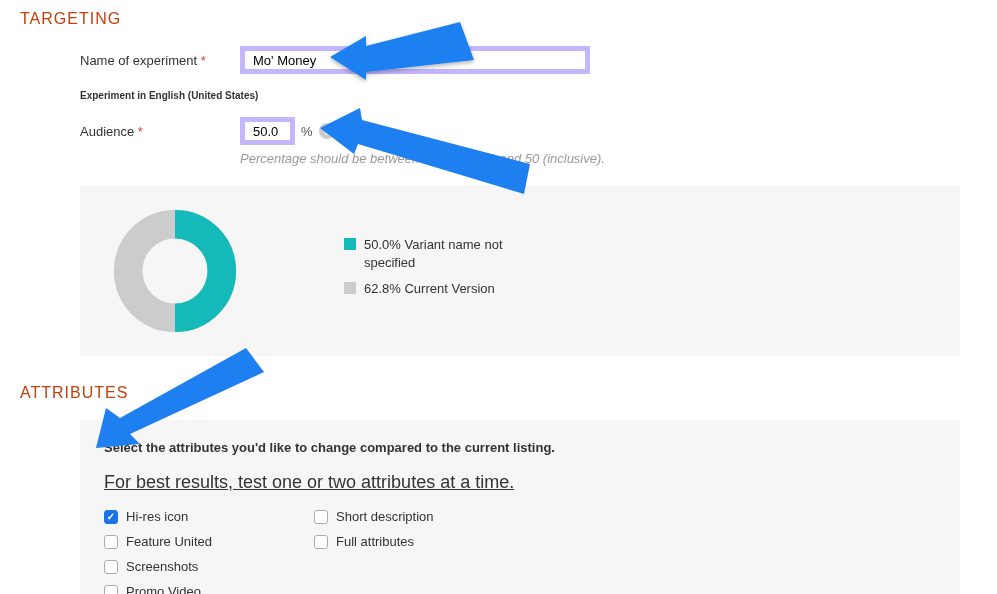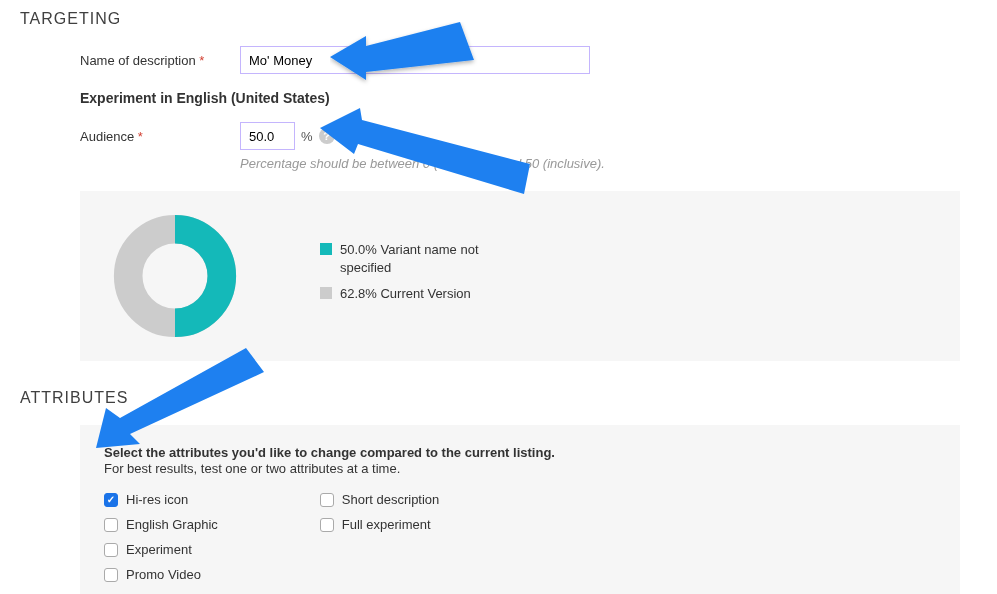--- a/index.html
+++ b/index.html
@@ -7,74 +7,74 @@
       font-family: Arial, Helvetica, sans-serif;
       font-size: 13px;
       color: #333;
       background: #fff;
       padding: 10px 20px;
       width: 997px;
     }
     .section-title {
       font-size: 16px;
       font-weight: 400;
-      color: #404040;
+      color: #c2410c;
       letter-spacing: 1px;
       margin-bottom: 18px;
       text-transform: uppercase;
     }
     .targeting-fields { margin-left: 60px; margin-bottom: 20px; }
     .field-row { display: flex; align-items: center; margin-bottom: 16px; }
     .field-label { width: 160px; color: #333; font-size: 13px; }
     .required { color: #d23f31; }
     .text-input {
-      border: 1px solid #c4b5fd;
+      border: 5px solid #c4b5fd;
       padding: 5px 8px;
       font-size: 13px;
       height: 28px;
     }
     .name-input { width: 350px; }
     .audience-input { width: 55px; text-align: left; }
     .percent-sign { margin-left: 6px; margin-right: 6px; color: #555; }
     .help-icon {
       display: inline-flex;
       align-items: center;
       justify-content: center;
       width: 16px; height: 16px;
       border-radius: 50%;
       background: #ccc;
       color: #fff;
       font-size: 11px;
       font-weight: bold;
     }
-    .type-value { font-weight: bold; font-size: 14px; }
+    .type-value { font-weight: bold; font-size: 10px; }
     .audience-hint { color: #999; font-style: italic; margin-left: 160px; font-size: 13px; margin-top: -10px; margin-bottom: 10px; }
     .chart-panel {
       background: #f6f6f6;
       margin-left: 60px;
       padding: 20px 30px;
       width: 880px;
       position: relative;
     }
-    .chart-content { display: flex; align-items: center; gap: 80px; }
+    .chart-content { display: flex; align-items: center; gap: 104px; }
     .donut-wrap { width: 130px; height: 130px; }
     .legend { font-size: 13px; }
     .legend-row { display: flex; align-items: flex-start; margin-bottom: 8px; }
     .legend-swatch { width: 12px; height: 12px; margin-right: 8px; margin-top: 2px; flex-shrink: 0; }
     .legend-text { width: 140px; line-height: 1.4; }
     .attributes-section { margin-top: 28px; }
     .attributes-panel {
       background: #f6f6f6;
       margin-left: 60px;
       padding: 20px 24px;
       width: 880px;
       position: relative;
     }
-    .attr-heading { font-weight: bold; font-size: 13px; margin-bottom: 1px; }
-    .attr-subheading { font-size: 13px; margin-bottom: 16px; }
+    .attr-heading { font-weight: bold; font-size: 13px; margin-bottom: 17px; }
+    .attr-subheading { font-size: 18px; margin-bottom: 16px; text-decoration: underline; }
     .attr-columns { display: flex; gap: 102px; margin-bottom: 20px; }
     .attr-column { display: flex; flex-direction: column; gap: 10px; }
     .attr-item { display: flex; align-items: center; gap: 8px; font-size: 13px; }
     .attr-checkbox {
       width: 14px; height: 14px;
       border: 1px solid #aaa;
       border-radius: 3px;
       display: inline-flex;
       align-items: center;
       justify-content: center;
@@ -98,21 +98,21 @@
   </style>
 </head>
 <body>
 
 <div>
   <div class="section-title">TARGETING</div>
 
   <div class="targeting-fields">
     <div class="field-row">
       <div class="field-label">
-        <span>Name of description</span> <span class="required">*</span>
+        <span>Name of experiment</span> <span class="required">*</span>
       </div>
       <input type="text" class="text-input name-input" value="Mo' Money" style="">
     </div>
 
     <div class="field-row">
       <div class="type-value">Experiment in English (United States)</div>
     </div>
 
     <div class="field-row">
       <div class="field-label">
@@ -156,39 +156,39 @@
     <div class="attr-subheading">For best results, test one or two attributes at a time.</div>
 
     <div class="attr-columns">
       <div class="attr-column">
         <label class="attr-item">
           <span class="attr-checkbox checked"></span>
           <span>Hi-res icon</span>
         </label>
         <label class="attr-item">
           <span class="attr-checkbox"></span>
-          <span>English Graphic</span>
-        </label>
-        <label class="attr-item">
-          <span class="attr-checkbox"></span>
-          <span>Experiment</span>
+          <span>Feature United</span>
+        </label>
+        <label class="attr-item">
+          <span class="attr-checkbox"></span>
+          <span>Screenshots</span>
         </label>
         <label class="attr-item">
           <span class="attr-checkbox"></span>
           <span>Promo Video</span>
         </label>
       </div>
       <div class="attr-column">
         <label class="attr-item">
           <span class="attr-checkbox"></span>
           <span>Short description</span>
         </label>
         <label class="attr-item">
           <span class="attr-checkbox"></span>
-          <span>Full experiment</span>
+          <span>Full attributes</span>
         </label>
       </div>
     </div>
 
   </div>
 </div>
 
 <svg class="arrow" style="left:330px; top:22px;" width="150" height="70">
   <defs>
       <filter id="s1">

